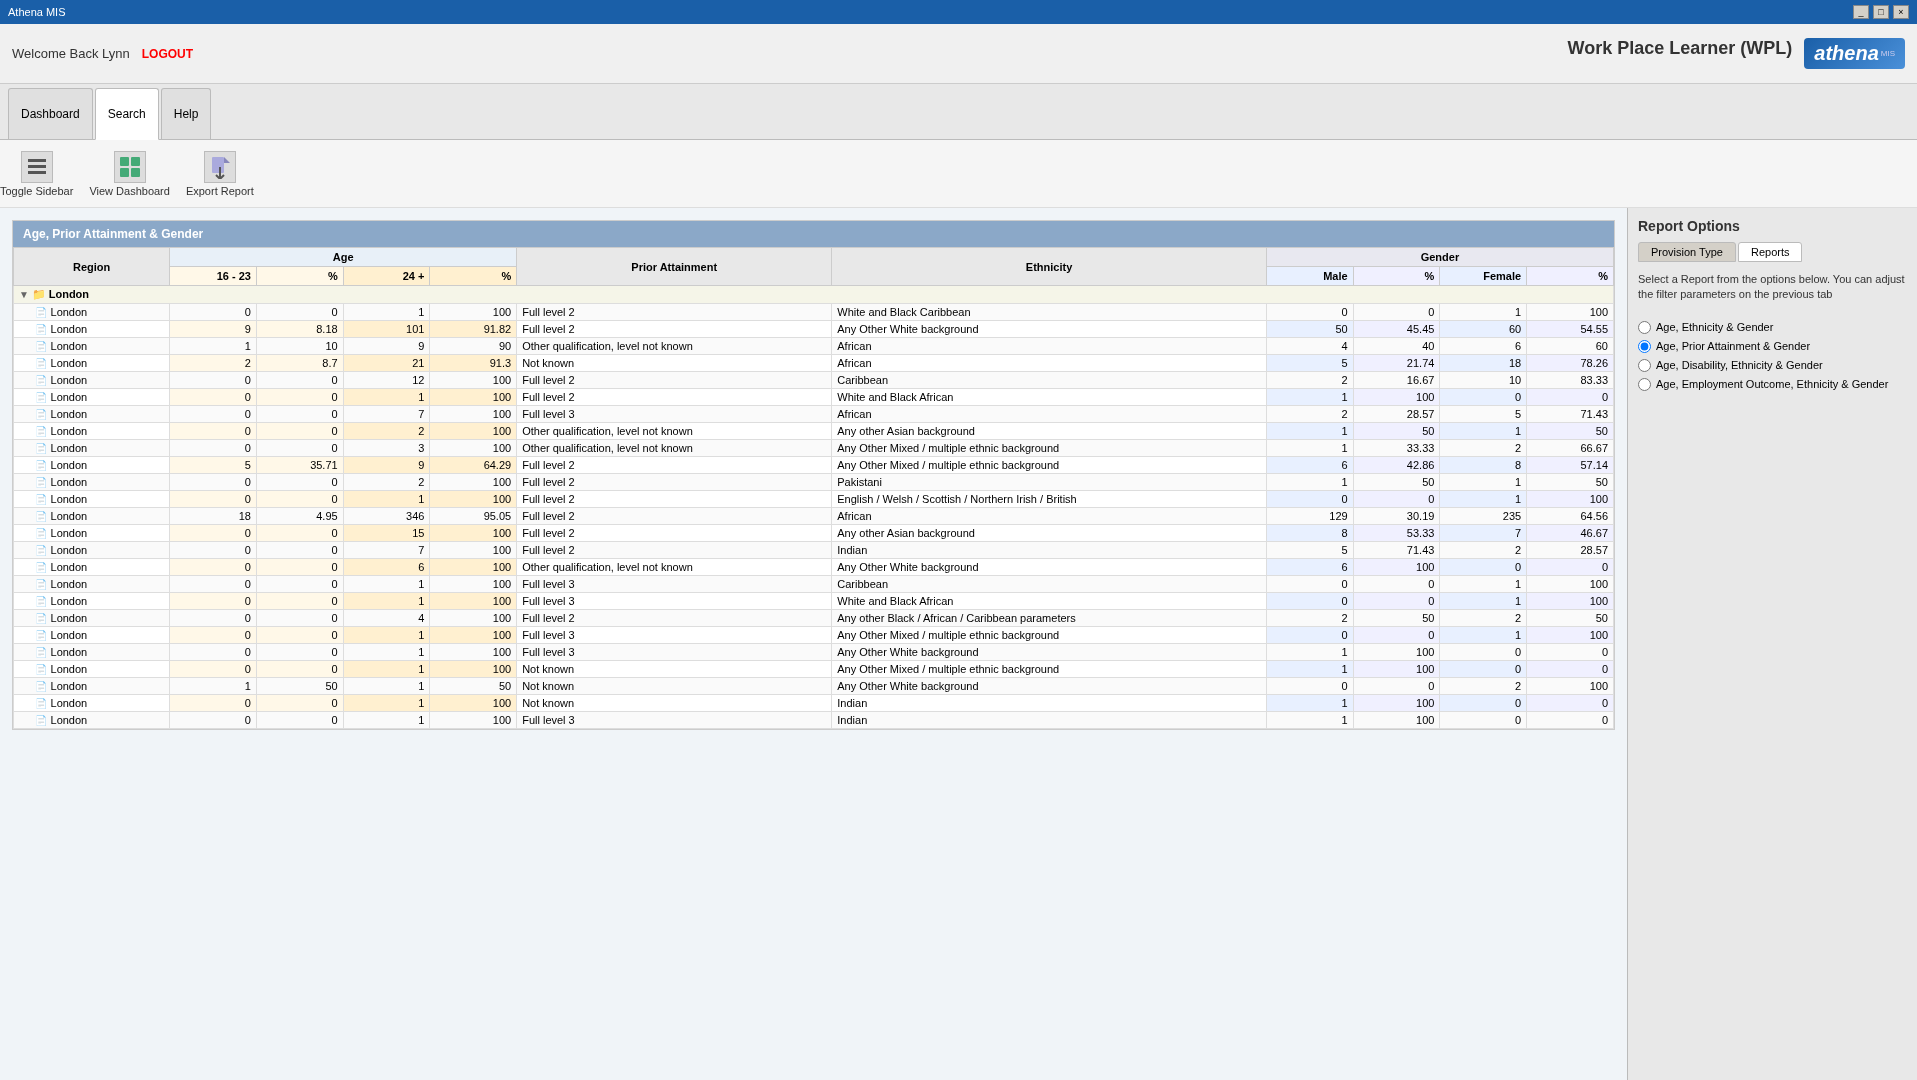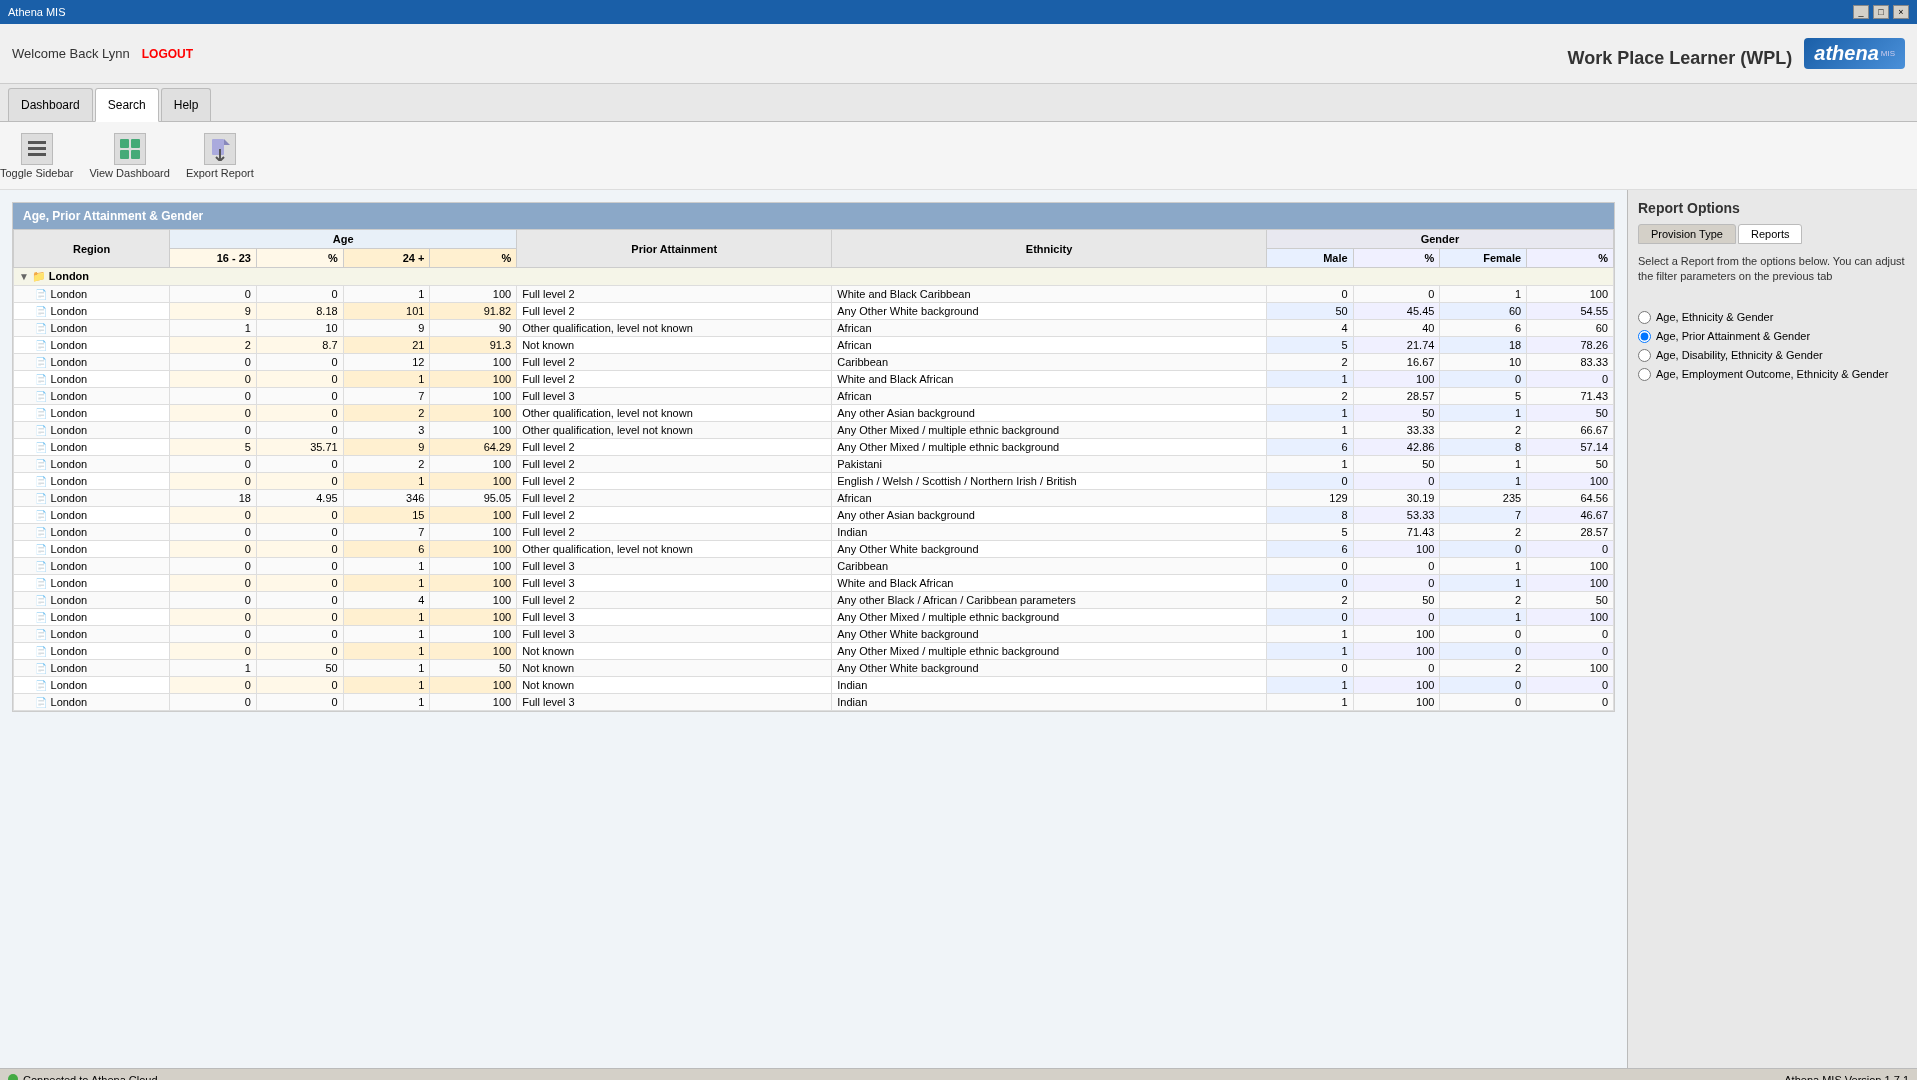--- a/index.html
+++ b/index.html
@@ -33,41 +33,41 @@
       padding: 15px 12px;
       display: flex;
       align-items: center;
       justify-content: space-between;
       border-bottom: 1px solid #ccc;
       height: 60px;
     }
     #header-left { display: flex; align-items: center; gap: 12px; }
     #welcome-text { font-size: 13px; color: #333; }
     #logout-btn { color: red; font-weight: bold; font-size: 12px; cursor: pointer; text-decoration: none; }
-    #header-right { display: flex; align-items: flex-end; gap: 12px; }
+    #header-right { display: flex; align-items: flex-start; gap: 12px; }
     #wpl-title { font-size: 18px; font-weight: bold; color: #333; }
     #athena-logo {
       display: flex; align-items: center;
       background: linear-gradient(135deg, #1a5fa8, #4a90d9);
       padding: 4px 10px;
       border-radius: 4px;
     }
     #athena-logo-text { color: white; font-size: 20px; font-style: italic; font-weight: bold; }
     #athena-logo-sub { color: #cce; font-size: 8px; margin-left: 2px; }
 
     
     #nav-bar {
       background: #e8e8e8;
       padding: 4px 8px 0;
       border-bottom: 1px solid #bbb;
       display: flex;
       gap: 2px;
     }
     .nav-tab {
-      padding: 9px 12px;
+      padding: 18px 12px;
       border: 1px solid #bbb;
       border-bottom: none;
       background: #e0e0e0;
       cursor: pointer;
       font-size: 12px;
       border-radius: 3px 3px 0 0;
     }
     .nav-tab.active { background: white; border-bottom: 1px solid white; margin-bottom: -1px; }
 
     
@@ -202,21 +202,21 @@
       background: #d4d0c8;
       cursor: pointer;
       font-size: 11px;
       border-radius: 3px 3px 0 0;
     }
     .report-tab.active { background: white; }
 
     #report-options-desc {
       font-size: 11px;
       color: #333;
-      margin-bottom: 26px;
+      margin-bottom: 18px;
       line-height: 1.4;
     }
 
     .radio-option {
       display: flex;
       align-items: center;
       gap: 5px;
       margin-bottom: 6px;
       font-size: 11px;
       cursor: pointer;

